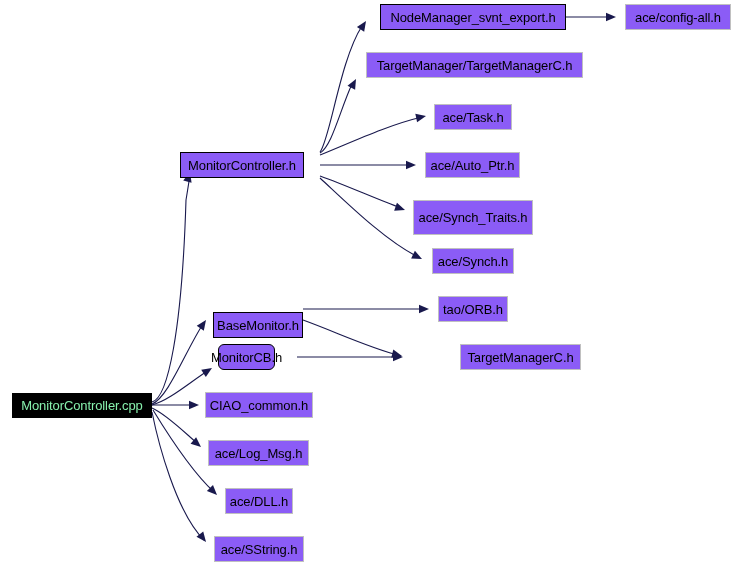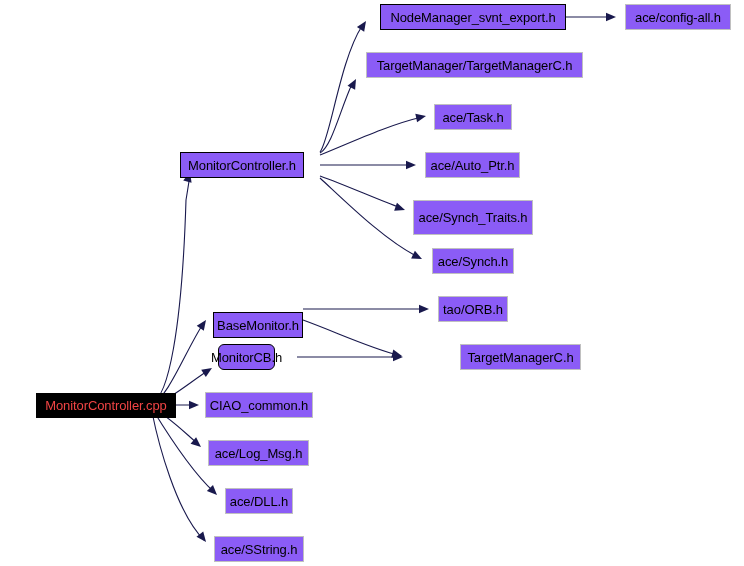--- a/index.html
+++ b/index.html
@@ -38,22 +38,21 @@
     white-space: nowrap;
     letter-spacing: -0.1px;
     z-index: 2;
   }
   .gnode.strong {
     border: 1.6px solid #000000;
   }
   .gnode.root {
     background: #000000;
     border: 1px solid #000000;
-    color: #ef4444;
-    margin-left: 24px;
+    color: #86efac;
   }
   .gnode .nlabel {
     display: block;
     padding: 0 5px;
   }
 </style>
 </head>
 <body>
 
 <div id="graph-root" style="width: 744px; height: 566px; background: rgb(255, 255, 255);">

